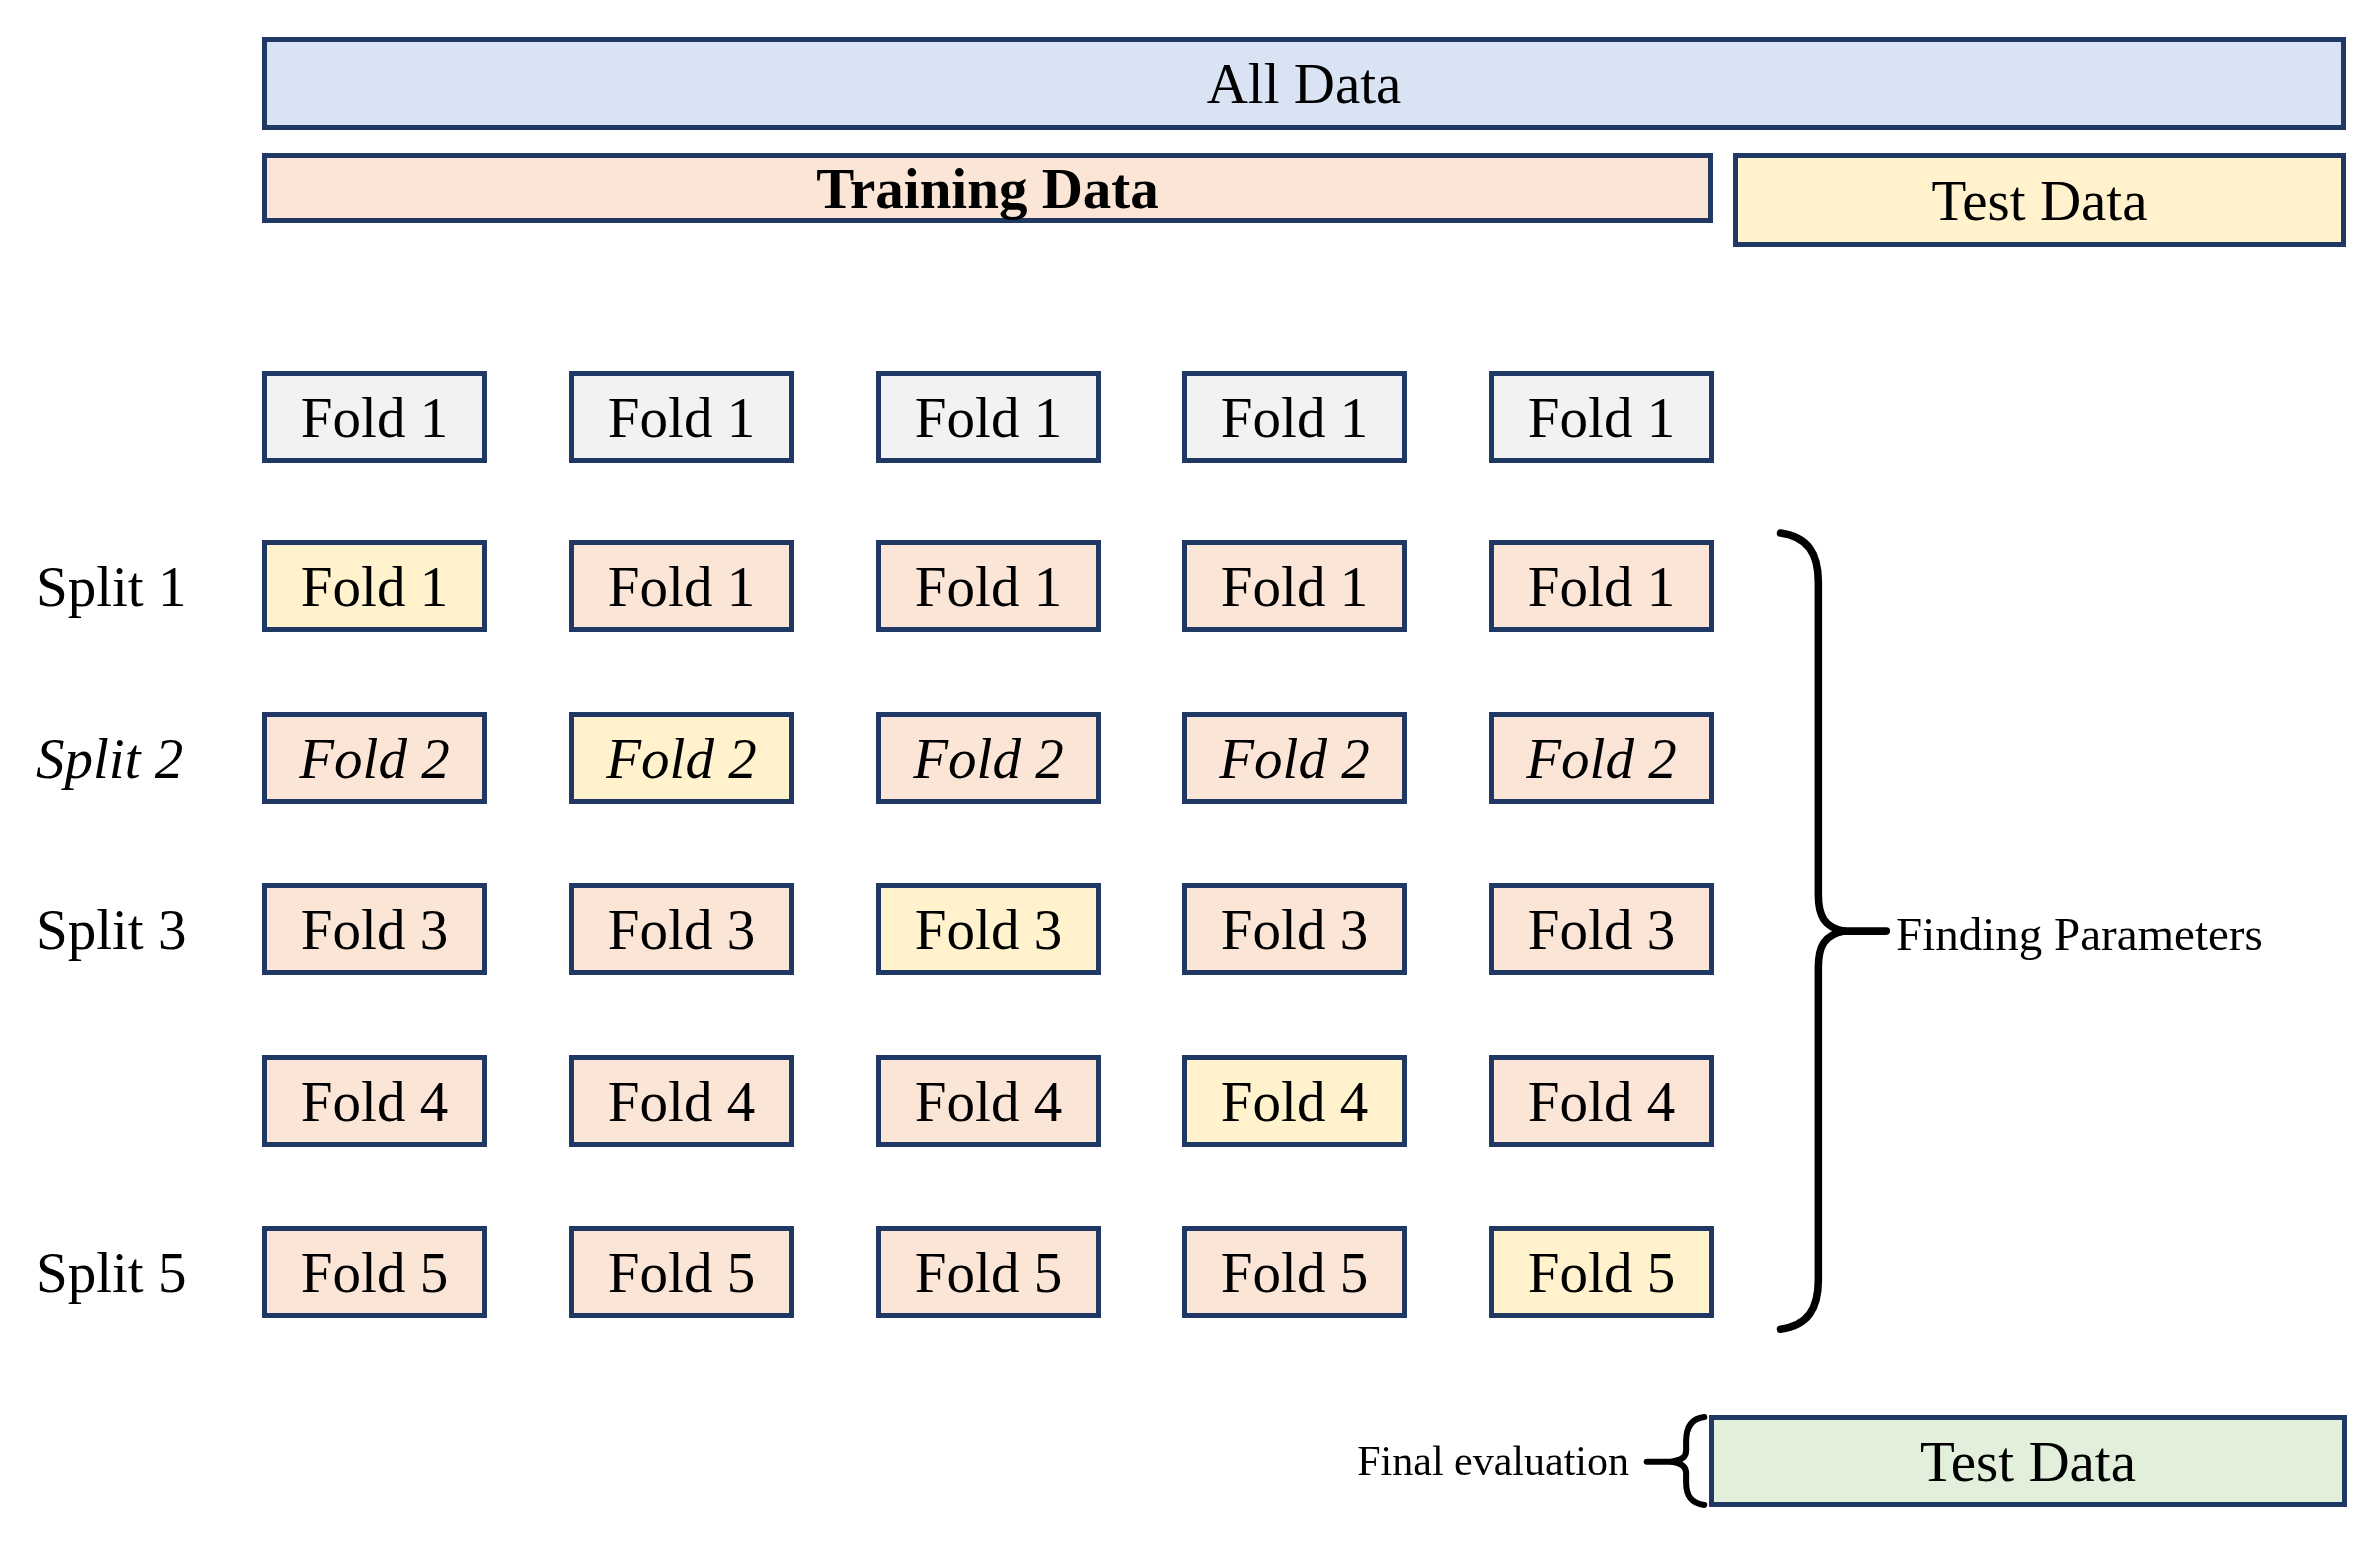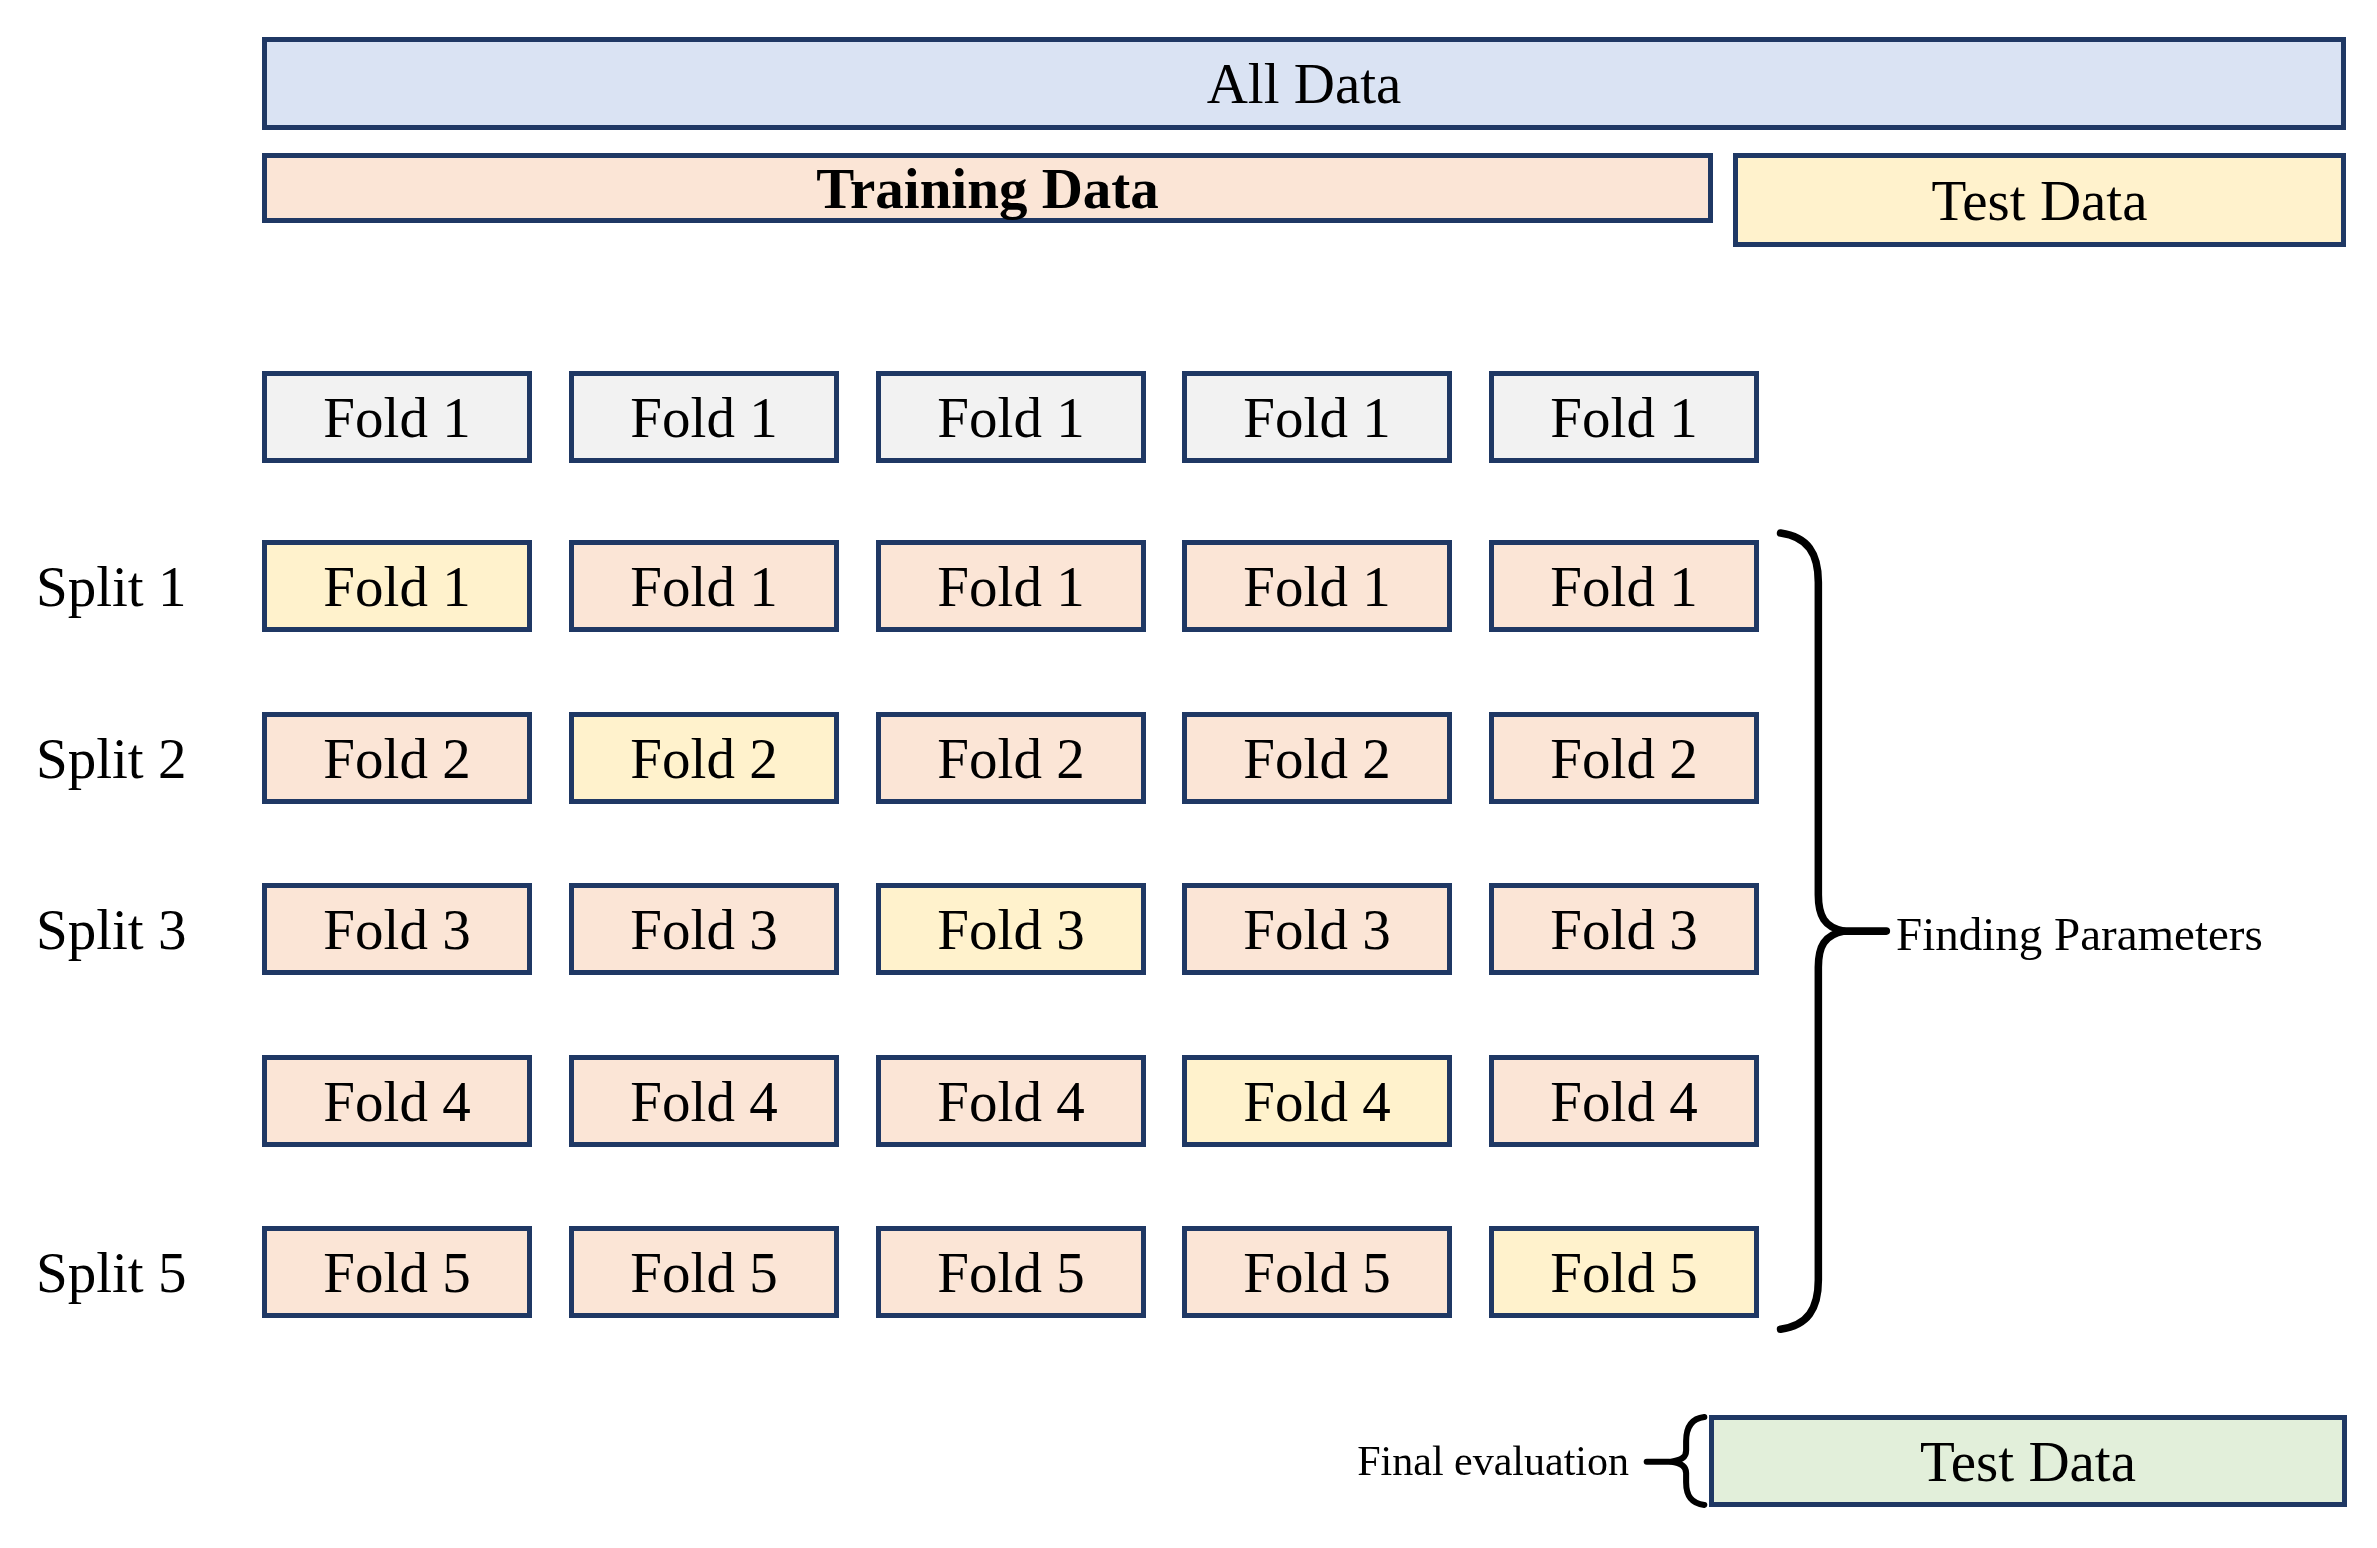--- a/index.html
+++ b/index.html
@@ -22,25 +22,25 @@
     justify-content: center;
     font-size: 57px;
     line-height: 1;
     white-space: nowrap;
   }
   
   .bar-all      { left: 249px;  top: 37px;  width: 2084px; height: 93px; background: var(--all_data_fill, #dae3f3); }
   .bar-training { left: 249px;  top: 153px; width: 1451px; height: 70px; background: var(--training_fill, #fbe5d6); font-weight: bold; }
   .bar-test     { left: 1720px; top: 153px; width: 613px;  height: 94px; background: var(--test_fill, #fff2cc); }
   
-  .box { width: 270px; height: 92px; }
+  .box { width: 225px; height: 92px; }
   .c0 { left: 249px; }  .c1 { left: 556px; }  .c2 { left: 863px; }
   .c3 { left: 1169px; } .c4 { left: 1476px; }
   .rh { top: 371px; }
-  .r0 { top: 540px; }  .r1 { top: 712px; }  .r2 { top: 883px; }
+  .r0 { top: 540px; }  .r1 { top: 712px; font-style: italic; }  .r2 { top: 883px; }
   .r3 { top: 1055px; } .r4 { top: 1226px; }
   
   .fill-gray  { background: var(--header_fold_fill, #f2f2f2); }
   .fill-train { background: var(--train_fold_fill, #fbe5d6); }
   .fold.test  { background: var(--test_fold_fill, #fff2cc); }
   
   .split-label {
     position: absolute;
     left: 23px;
     width: 196px;

